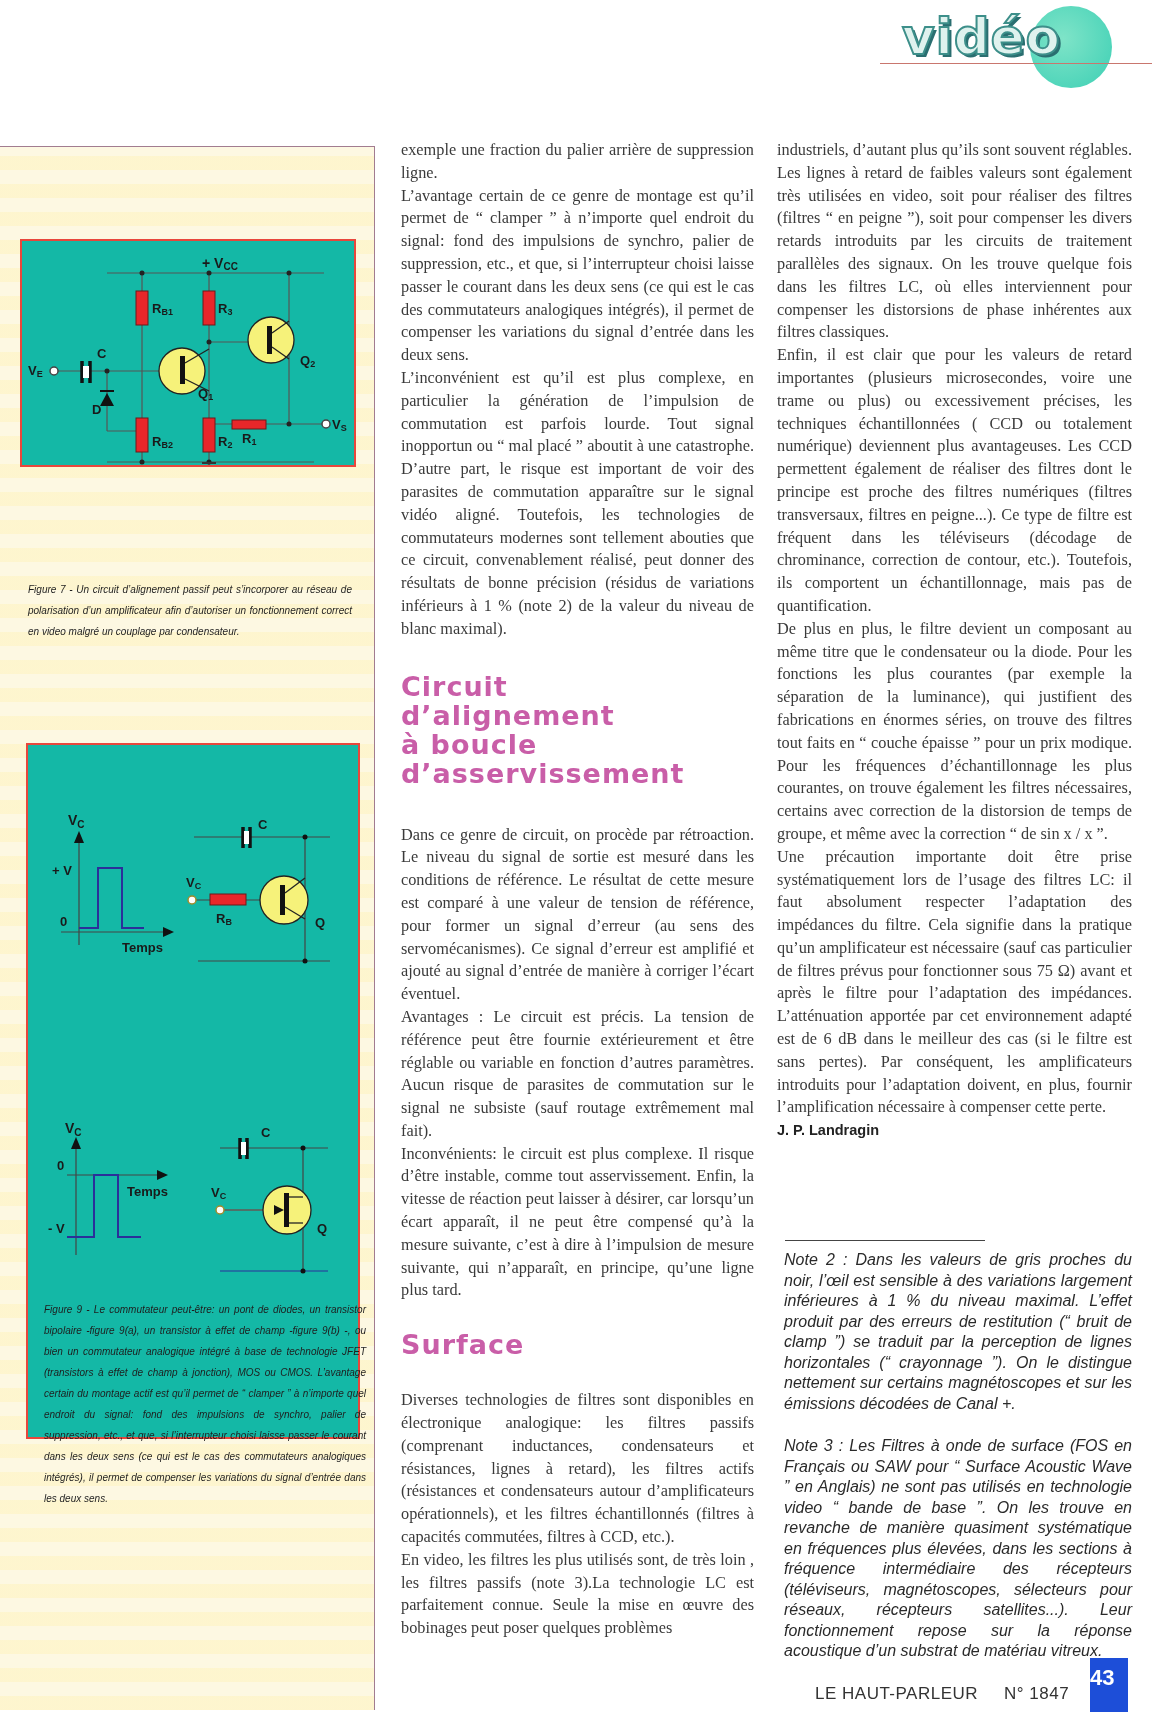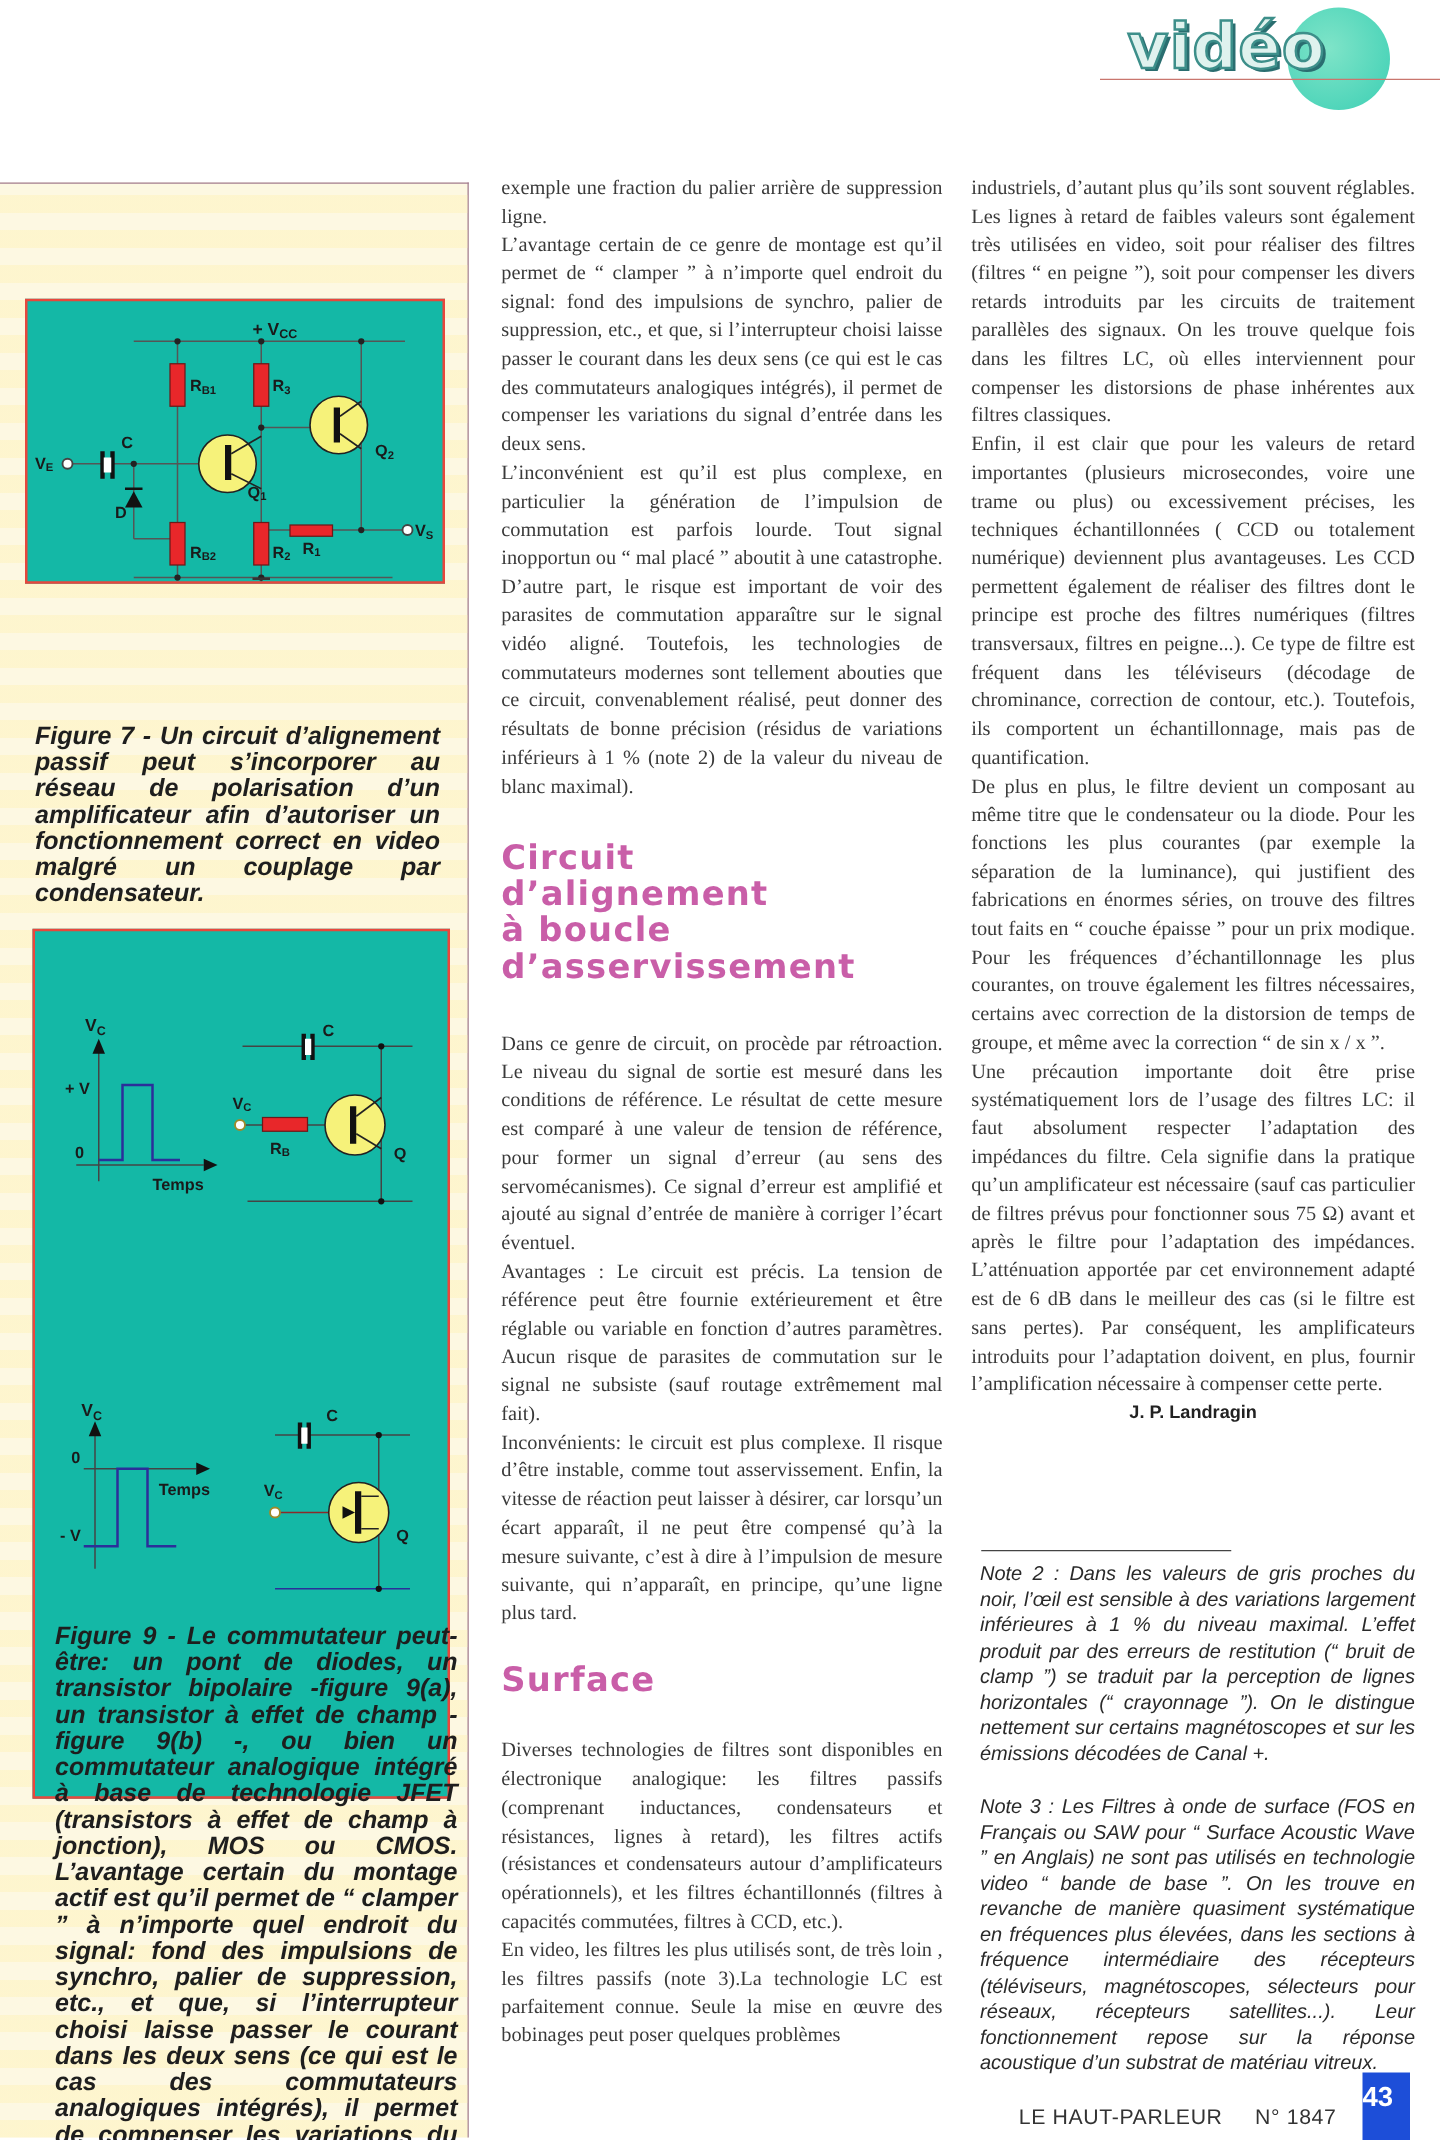--- a/index.html
+++ b/index.html
@@ -17,37 +17,37 @@
                -webkit-text-stroke:2px #3d8f8a; text-shadow:3px 3px 0 #2a6e70; }
 
   
   .sidebar { left:0; top:146px; width:374px; height:1563px; background:#fdf8e2;
              border-top:1px solid #a27c90; border-right:1px solid #a27c90; }
   .sidebar::before { content:""; position:absolute; inset:0;
      background:repeating-linear-gradient(0deg, rgba(255,240,170,0.35) 0 14px, rgba(255,255,255,0) 14px 28px); }
   .fig-frame { position:absolute; background:#14b8a6; border:2px solid #e8473c; }
   .fig7-frame { left:20px; top:92px; width:332px; height:224px; }
   .fig9-frame { left:26px; top:596px; width:330px; height:692px; }
-  .caption { position:absolute; font-family:"Liberation Sans", sans-serif; font-weight:bold; font-style:italic;
-             font-size:20px; line-height:21px; color:#1e1e1e; text-align:justify; }
+  .caption { position:absolute; font-family:"Liberation Sans", sans-serif; font-weight:normal; font-style:italic;
+             font-size:10px; line-height:21px; color:#1e1e1e; text-align:justify; }
   .cap7 { left:28px; top:432px; width:324px; }
   .cap9 { left:32px; top:1152px; width:322px;margin-left:12px; }
 
   
   .col { position:absolute; font-size:16.3px; line-height:22.8px; text-align:justify; color:#3a3a3a; }
   .col p { margin:0; }
   .col2 { left:401px; top:139px; width:353px; }
   .col3 { left:777px; top:139px; width:355px; }
   h2.sec { margin:0; font-family:"DejaVu Sans", sans-serif; font-weight:bold; color:#c95ea8;
            font-size:27px; line-height:29px; letter-spacing:1px; text-align:left; }
   .sec1 { margin-top:31px !important; margin-bottom:36px !important; }
   .sec2 { margin-top:28px !important; margin-bottom:30px !important; }
 
   .suivre { text-align:right; font-family:"Liberation Sans", sans-serif; font-style:italic; font-size:14.5px; color:#222; }
-  .author { text-align:center; font-family:"Liberation Sans", sans-serif; font-weight:bold; font-size:14.5px; color:#222; }
+  .author { text-align:left; font-family:"Liberation Sans", sans-serif; font-weight:bold; font-size:14.5px; color:#222; }
 
   .note-rule { left:785px; top:1240px; width:200px; height:1px; background:#444; }
   .note { position:absolute; font-family:"Liberation Sans", sans-serif; font-style:italic; font-size:16px;
           line-height:20.5px; color:#2a2a2a; text-align:justify; }
   .note2 { left:784px; top:1250px; width:348px; }
   .note3 { left:784px; top:1436px; width:348px; }
 
   .footer-text { left:815px; top:1684px; font-family:"Liberation Sans", sans-serif; font-size:17px; color:#333; letter-spacing:0.5px; }
   .footer-num-text { margin-left:26px; }
   .page-num { left:1090px; top:1658px; width:38px; height:54px; background:#1d4ed8; color:#fff;

